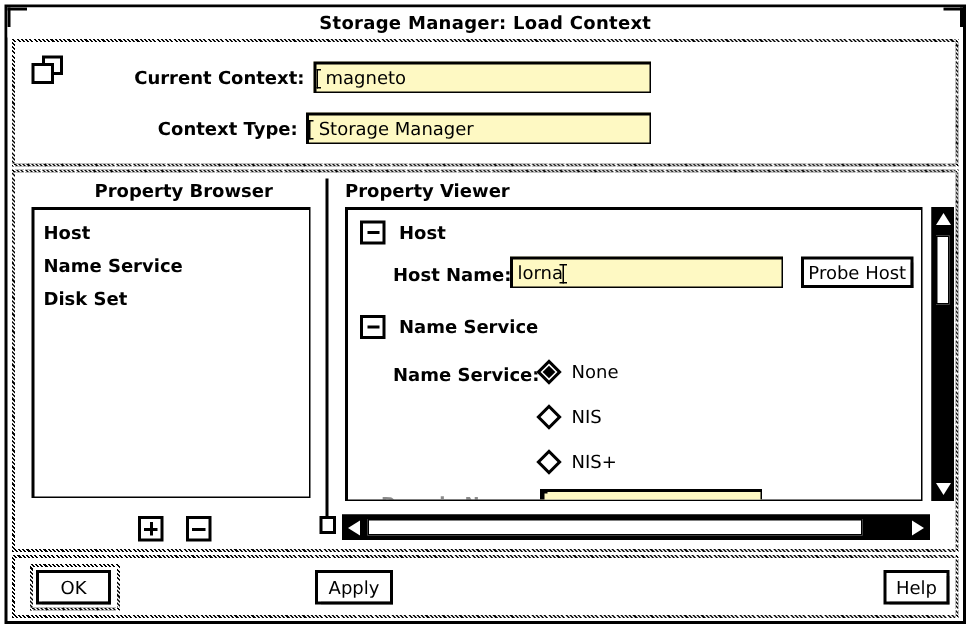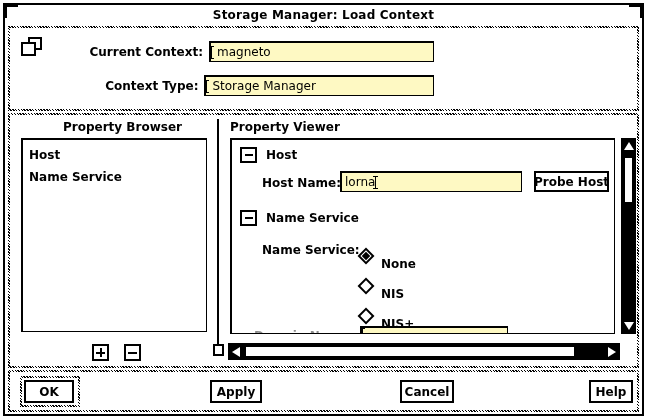--- a/index.html
+++ b/index.html
@@ -266,21 +266,21 @@
   
   .ol-button {
     position: absolute;
     box-sizing: border-box;
     background: #fff;
     border-top: 2px solid #000;
     border-left: 2px solid #000;
     border-right: 2px solid #000;
     border-bottom: 2px solid #000;
     font-size: 12px;
-    font-weight: bold;
+    font-weight: normal;
     display: flex;
     align-items: center;
     justify-content: center;
     white-space: nowrap;
   }
   
   .ol-button::after {
     content: "";
     position: absolute;
     left: 2px; top: 2px;
@@ -305,24 +305,23 @@
   }
   .diamond.checked::after {
     content: "";
     position: absolute;
     left: 1px; top: 1px;
     right: 1px; bottom: 1px;
     background: #000;
   }
   .radio-label {
     font-size: 12px;
-    font-weight: bold;
+    font-weight: normal;
     margin-left: 9px;
     white-space: nowrap;
-    margin-top: 16px;
   }
 
   
   .vscroll {
     position: absolute;
     width: 15px;
     background: #000;
     box-sizing: border-box;
     border: 1px solid #000;
   }
@@ -428,20 +427,21 @@
 
     <div class="mid-pane stipple">
       <div class="mid-inner">
 
         <div class="panel-title" style="left:11px; top:5px;margin-left:42px;">Property Browser</div>
 
         <div class="listbox" style="left:11px; top:23px; width:186px; height:194px;">
           <div style="padding-top:4px;">
             <div class="list-item">Host</div>
             <div class="list-item">Name Service</div>
+            <div class="list-item">Disk Set</div>
           </div>
         </div>
 
         <div class="sm-btn" style="left:82px; top:229px;">
           <span class="bar-h"></span>
             <span class="bar-v"></span>
         </div>
         <div class="sm-btn" style="left:114px; top:229px;">
           <span class="bar-h"></span>
         </div>
@@ -512,21 +512,20 @@
     </div>
 
     <div class="bottom-pane stipple">
       <div class="bottom-inner">
 
         <div class="default-ring" style="left:10px; top:4px; width:60px; height:31px;"></div>
         <div class="ol-button" style="left:14px; top:8px; width:50px; height:23px;text-align:right;">OK</div>
 
         <div class="ol-button" style="left:200px; top:8px; width:52px; height:23px;text-align:right;">Apply</div>
 
-        <div class="ol-button" style="left:390px; top:8px; width:54px; height:23px;">Cancel</div>
 
         <div class="ol-button" style="left:579px; top:8px; width:44px; height:23px;">Help</div>
 
       </div>
     </div>
 
   </div>
 </div>
 
 </body></html>

